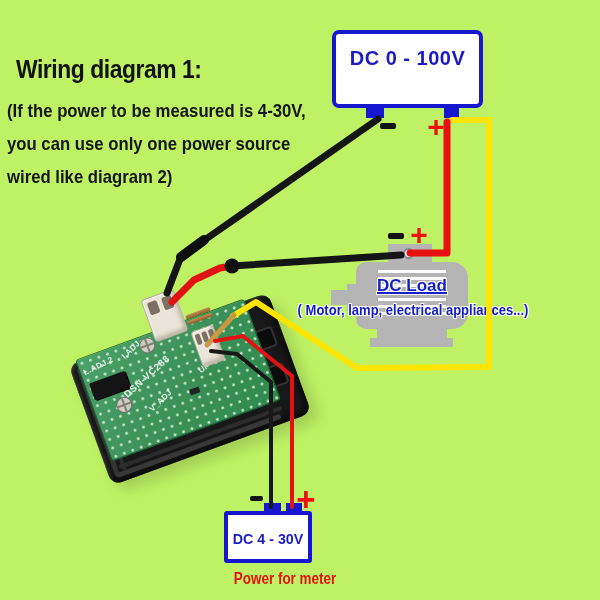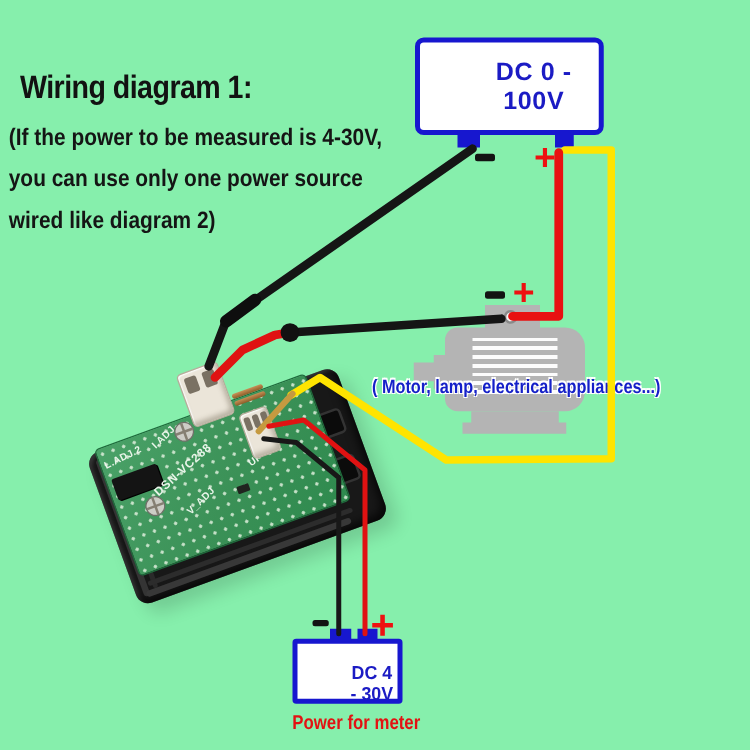--- a/index.html
+++ b/index.html
@@ -1,31 +1,31 @@
 <!DOCTYPE html>
 <html><head>
 <meta charset="utf-8">
 <style>
   html,body{margin:0;padding:0;background:#fff;}
-  .stage{position:relative;width:600px;height:600px;background:#86efac;overflow:hidden;
+  .stage{position:relative;width:600px;height:600px;background:#bef264;overflow:hidden;
          font-family:"Liberation Sans",sans-serif;}
   .abs{position:absolute;}
 
   
   .main-title{left:16px;top:54px;font-size:26px;font-weight:700;color:#121212;
               transform:scaleX(.88);transform-origin:left center;white-space:nowrap;letter-spacing:-.5px;}
   .sub-line{left:7px;font-size:19px;font-weight:700;color:#151515;
             transform:scaleX(.88);transform-origin:left center;white-space:nowrap;}
 
   
-  .pbox{background:#fff;border:4px solid #1717cf;box-sizing:border-box;text-align:center;padding-left:39px;}
+  .pbox{background:#fff;border:4px solid #1717cf;box-sizing:border-box;text-align:center;}
   .load-box{left:332px;top:30px;width:151px;height:78px;border-radius:7px;}
   .load-v{margin-top:13px;font-size:20px;font-weight:700;color:#1b1bc4;letter-spacing:.5px;}
   .load-l{margin-top:3px;font-size:15.5px;font-weight:700;color:#1b1bc4;}
-  .meter-box{left:234px;top:511px;width:88px;height:52px;border-radius:3px;}
+  .meter-box{left:224px;top:511px;width:88px;height:52px;border-radius:3px;}
   .meter-v{margin-top:15px;font-size:15px;font-weight:700;color:#1b1bc4;transform:scaleX(.95);}
   .meter-caption{left:205px;top:570px;width:160px;text-align:center;font-size:16px;font-weight:700;
                  color:#e31212;transform:scaleX(.84);}
   .tab{background:#1717cf;}
 
   
   .plus{color:#ee1111;font-weight:700;text-align:center;}
   .minus-bar{background:#131313;border-radius:2px;}
 
   
@@ -91,20 +91,21 @@
   <div class="abs motor-part" style="left:331px;top:290px;width:18px;height:15px;"></div>
   <div class="abs motor-part" style="left:347px;top:284px;width:12px;height:27px;"></div>
   <div class="abs motor-part" style="left:388px;top:244px;width:44px;height:20px;"></div>
   <div class="abs motor-part motor-body"></div>
   <div class="abs motor-stripes"></div>
   <div class="abs motor-part" style="left:377px;top:329px;width:70px;height:10px;"></div>
   <div class="abs motor-part" style="left:370px;top:338px;width:83px;height:9px;"></div>
   <div class="abs term-circle"></div>
   <div class="abs minus-bar" style="left:388px;top:233px;width:16px;height:6px;"></div>
   <div class="abs plus" style="left:404px;top:218px;width:30px;height:34px;font-size:30px;line-height:34px;">+</div>
+  <div class="abs dcload-label">DC Load</div>
   <div class="abs dcload-caption">( Motor, lamp, electrical appliances...)</div>
 
   <div class="abs pbox meter-box">
     <div class="meter-v">DC 4 - 30V</div>
   </div>
   <div class="abs tab" style="left:264px;top:503px;width:17px;height:10px;"></div>
   <div class="abs tab" style="left:286px;top:503px;width:16px;height:10px;"></div>
   <div class="abs minus-bar" style="left:250px;top:496px;width:13px;height:5px;"></div>
   <div class="abs plus" style="left:290px;top:482px;width:32px;height:36px;font-size:33px;line-height:36px;">+</div>
   <div class="abs meter-caption">Power for meter</div>

